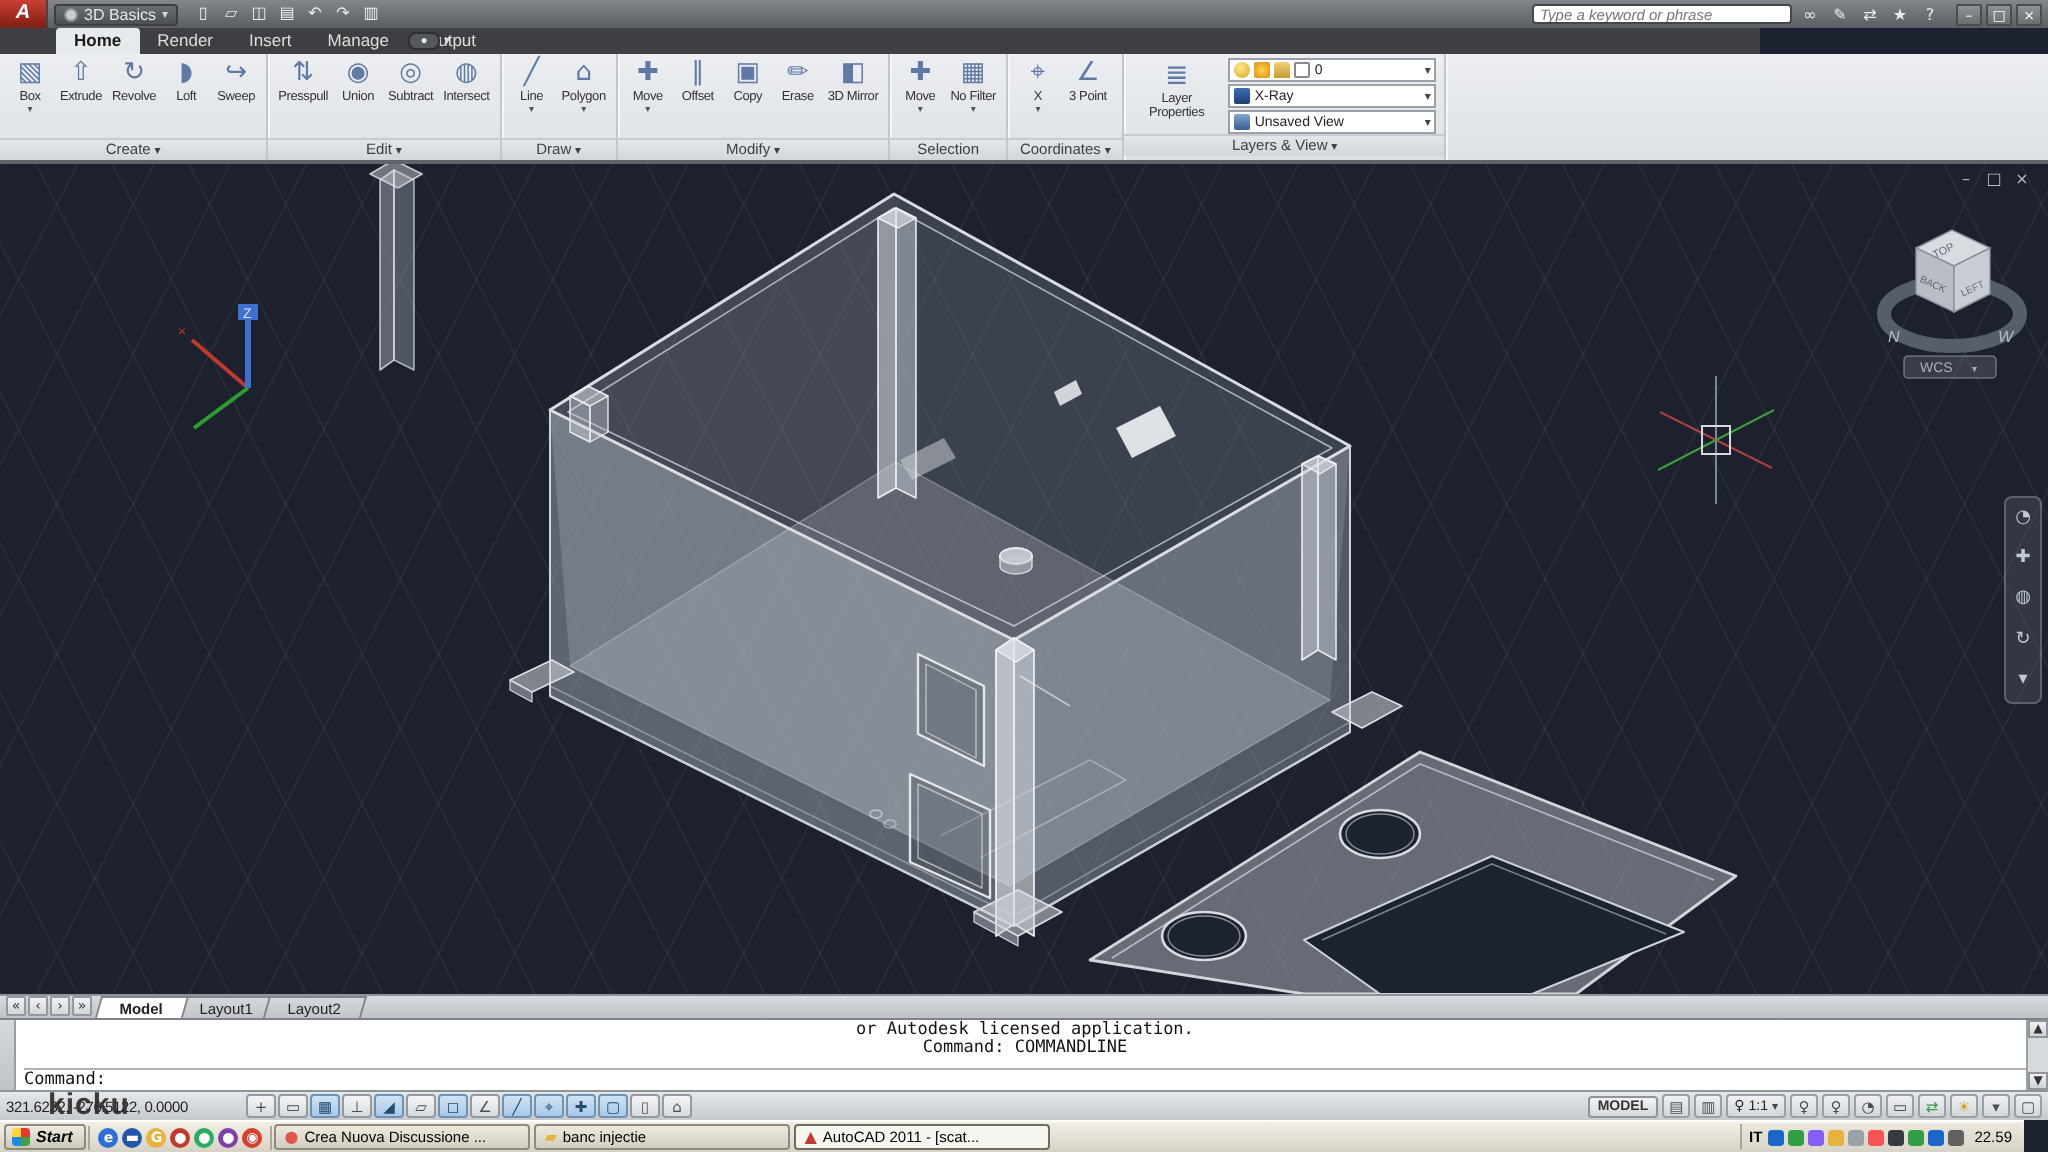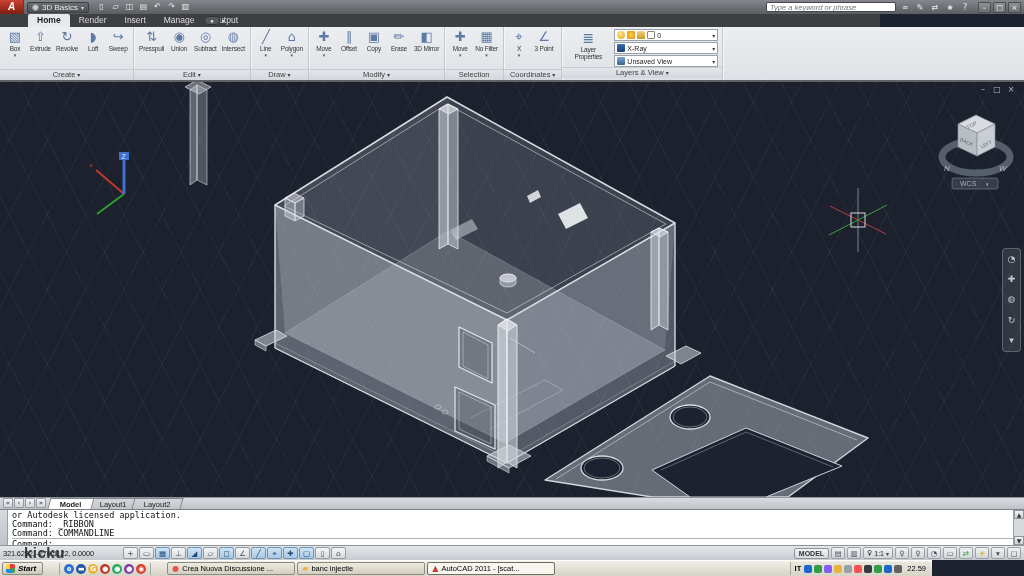--- a/index.html
+++ b/index.html
@@ -97,21 +97,21 @@
   .ltab { padding:0 10px; height:11px; line-height:11px; color:#222; border:1px solid #80868c; border-bottom:none;
     background:linear-gradient(#d4d7db,#c2c6ca); transform:skewX(-16deg); margin-right:-4px; }
   .ltab > span { display:inline-block; transform:skewX(16deg); font-size:7.5px;}
   .ltab.active { background:#fdfdfd; font-weight:bold; z-index:2; }
 
   
   .cmd { position:absolute; top:509px; left:0; width:1024px; height:36px; background:#fff; border-top:1px solid #7d8288; display:flex; }
   .cmd-grip { width:8px; background:linear-gradient(#d7dadd,#bfc3c7); border-right:1px solid #999ea3; }
   .cmd-main { flex:1; display:flex; flex-direction:column; font-family:"DejaVu Sans Mono",monospace; font-size:8.5px; color:#111; padding-left:4px; }
   .cmd-hist { flex:1; padding-top:1px; }
-  .cmd-hist div { line-height:9px; }
+  .cmd-hist div { line-height:9px;text-align:center; }
   .cmd-prompt { border-top:1px solid #aeb2b6; line-height:10px; }
   .cmd-scroll { width:11px; background:#d7dadd; border-left:1px solid #9aa0a5; display:flex; flex-direction:column; justify-content:space-between; }
   .cmd-scroll span { height:9px; background:linear-gradient(#f0f1f3,#cfd3d6); border:1px solid #8f959b;
     font-size:6px; text-align:center; line-height:8px; color:#333; font-family:"DejaVu Sans",sans-serif;}
 
   
   .statusbar { position:absolute; top:545px; left:0; width:1024px; height:15px;
     background:linear-gradient(#e4e7ea,#c6cacf); border-top:1px solid #8f9499;
     display:flex; align-items:center; font-size:8px; color:#222; padding:0 3px; gap:2px; }
   .coords { width:118px; font-size:7.5px; letter-spacing:-0.2px; color:#222; }
@@ -122,22 +122,22 @@
   .sbtn.on { background:linear-gradient(#cfe3f5,#a8c8e8); border-color:#6f93b5; color:#244a6e; }
   .sb-right { margin-left:auto; display:flex; align-items:center; gap:2px; }
   .model-btn { border:1px solid #8f949a; background:linear-gradient(#f2f3f5,#d5d8dc); font-size:7px; font-weight:bold;
     padding:1px 4px; border-radius:2px; color:#333; }
   .sb-ico { width:14px; height:12px; border:1px solid #9aa0a5; border-radius:2px; background:linear-gradient(#eff1f3,#d3d7da);
     text-align:center; font-size:7.5px; line-height:11px; color:#4a5058; font-family:"DejaVu Sans",sans-serif;}
   .scale-ctl { display:flex; align-items:center; border:1px solid #9aa0a5; border-radius:2px;
     background:linear-gradient(#eff1f3,#d3d7da); padding:0 3px; height:12px; gap:2px; font-size:7px;}
 
   
-  .taskbar { position:absolute; top:560px; left:0; width:932px; height:16px; background:linear-gradient(#f2efe7,#d6d2c6);
-    border-top:1px solid #fff; display:flex; align-items:center; gap:16px; padding:0 2px; font-size:8px; }
+  .taskbar { position:absolute; top:560px; left:0; width:1012px; height:16px; background:linear-gradient(#f2efe7,#d6d2c6);
+    border-top:1px solid #fff; display:flex; align-items:center; gap:1px; padding:0 2px; font-size:8px; }
   .startbtn { display:flex; align-items:center; gap:3px; height:13px; padding:0 6px 0 3px;
     background:linear-gradient(#efece4,#cbc7ba); border:1px solid #8d8a7f; border-radius:2px; font-weight:bold; font-style:italic; }
   .flag { width:9px; height:9px; border-radius:2px;
     background:conic-gradient(#e53935 0 25%, #43a047 0 50%, #1e88e5 0 75%, #fdd835 0); }
   .ql { display:flex; gap:2px; align-items:center; padding:0 4px; border-left:1px solid #aaa79c; border-right:1px solid #aaa79c; height:12px;}
   .ql .qi { width:10px; height:10px; border-radius:50%; color:#fff; font-size:7px; line-height:10px; text-align:center; font-weight:bold;
     font-family:"DejaVu Sans",sans-serif;}
   .tasks { display:flex; gap:2px; flex:1; }
   .taskbtn { display:flex; align-items:center; gap:3px; width:128px; height:13px; padding:0 4px;
     background:linear-gradient(#eceade,#d2cec1); border:1px solid #8d8a7f; border-radius:2px; overflow:hidden; white-space:nowrap; }
@@ -547,21 +547,20 @@
         <div class="ltab"><span>Layout2</span></div>
       </div>
   </div>
 
   <div class="cmd">
     <div class="cmd-grip"></div>
     <div class="cmd-main">
       <div class="cmd-hist">
 
       <div>or Autodesk licensed application.</div>
-          <div>Command: _RIBBON</div>
           <div>Command: COMMANDLINE</div>
         </div>
       <div class="cmd-prompt">Command:</div>
     </div>
     <div class="cmd-scroll">
       <span>▲</span>
       <span>▼</span>
     </div>
   </div>
 

